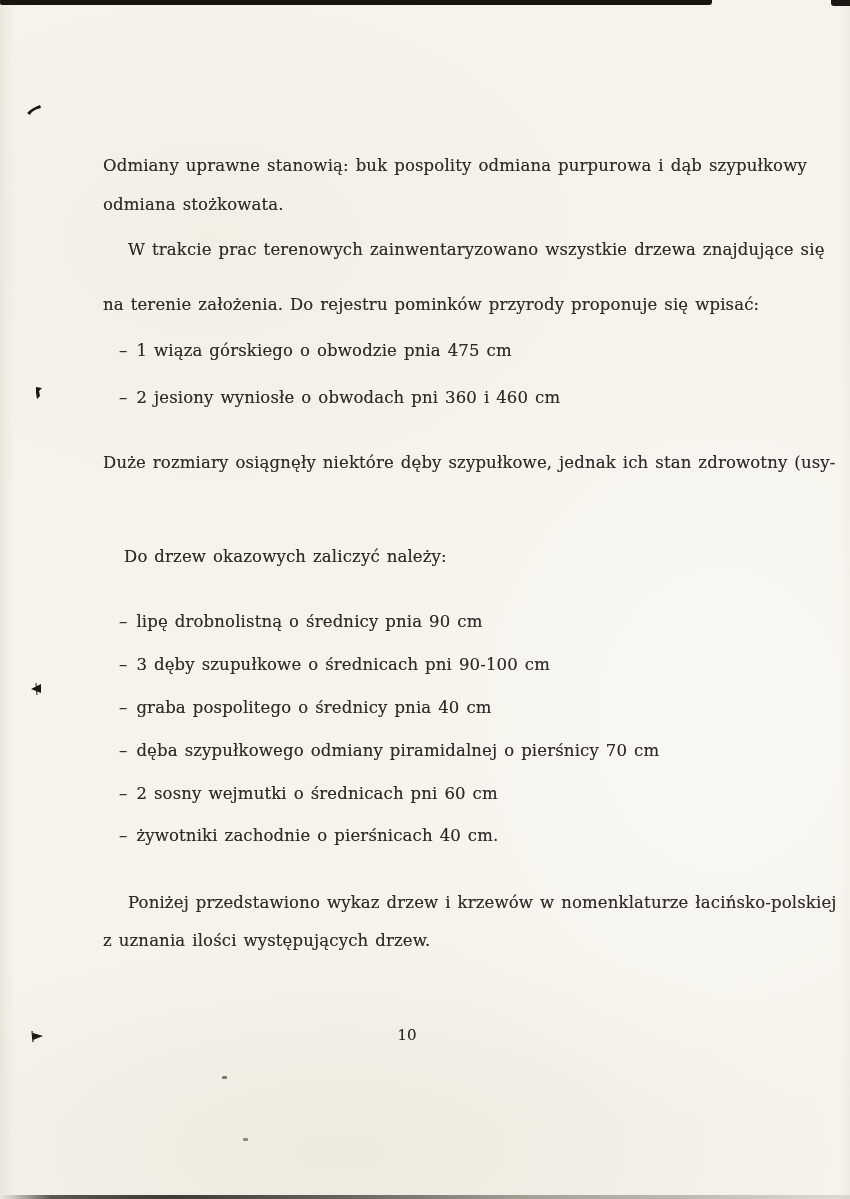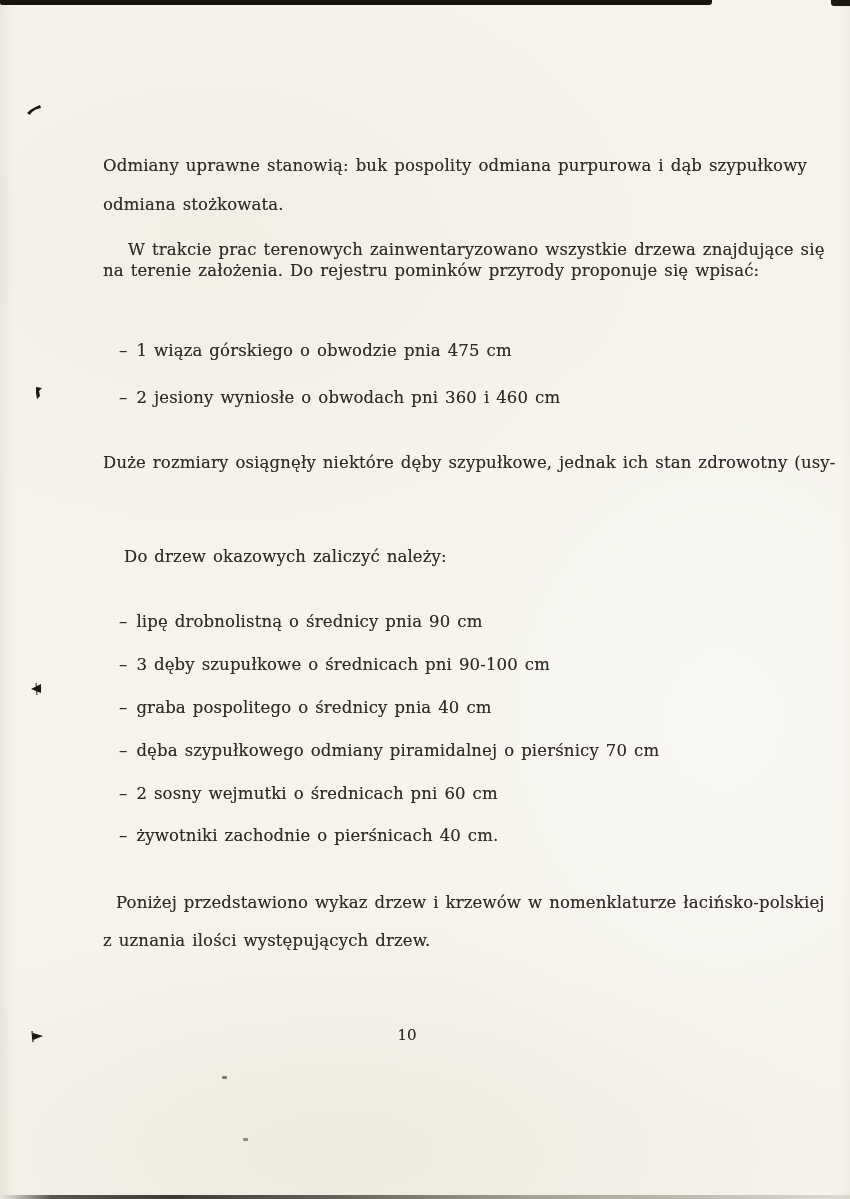--- a/index.html
+++ b/index.html
@@ -97,21 +97,21 @@
     <path d="M2,0 L3,11" stroke="#1b1813" stroke-width="1.2" fill="none"></path>
   </svg>
 
   <div class="speck speck-1"></div>
   <div class="speck speck-2"></div>
 
   <div class="line" style="left:103px; top:155px;">Odmiany uprawne stanowią: buk pospolity odmiana purpurowa i dąb szypułkowy</div>
   <div class="line" style="left:103px; top:194px;text-align:center;">odmiana stożkowata.</div>
 
   <div class="line" style="left:128px; top:239px;">W trakcie prac terenowych zainwentaryzowano wszystkie drzewa znajdujące się</div>
-  <div class="line" style="left:103px; top:260px;">na terenie założenia. Do rejestru pominków przyrody proponuje się wpisać:</div>
+  <div class="line" style="left:103px; top:294px;">na terenie założenia. Do rejestru pominków przyrody proponuje się wpisać:</div>
 
   <div class="line item" style="left:119px; top:340px;">
     <span class="dash">–</span>
     <span>1 wiąza górskiego o obwodzie pnia 475 cm</span>
   </div>
   <div class="line item" style="left:119px; top:387px;">
     <span class="dash">–</span>
     <span>2 jesiony wyniosłe o obwodach pni 360 i 460 cm</span>
   </div>
 
@@ -137,18 +137,18 @@
   </div>
   <div class="line item" style="left:119px; top:783px;">
     <span class="dash">–</span>
     <span>2 sosny wejmutki o średnicach pni 60 cm</span>
   </div>
   <div class="line item" style="left:119px; top:825px;">
     <span class="dash">–</span>
     <span>żywotniki zachodnie o pierśnicach 40 cm.</span>
   </div>
 
-  <div class="line" style="left:116px; top:892px;">Poniżej przedstawiono wykaz drzew i krzewów w nomenklaturze łacińsko-polskiej</div>
+  <div class="line" style="left:128px; top:892px;">Poniżej przedstawiono wykaz drzew i krzewów w nomenklaturze łacińsko-polskiej</div>
   <div class="line" style="left:103px; top:930px;">z uznania ilości występujących drzew.</div>
 
   <div class="pageno">10</div>
 
 </div>
 
 </body></html>

